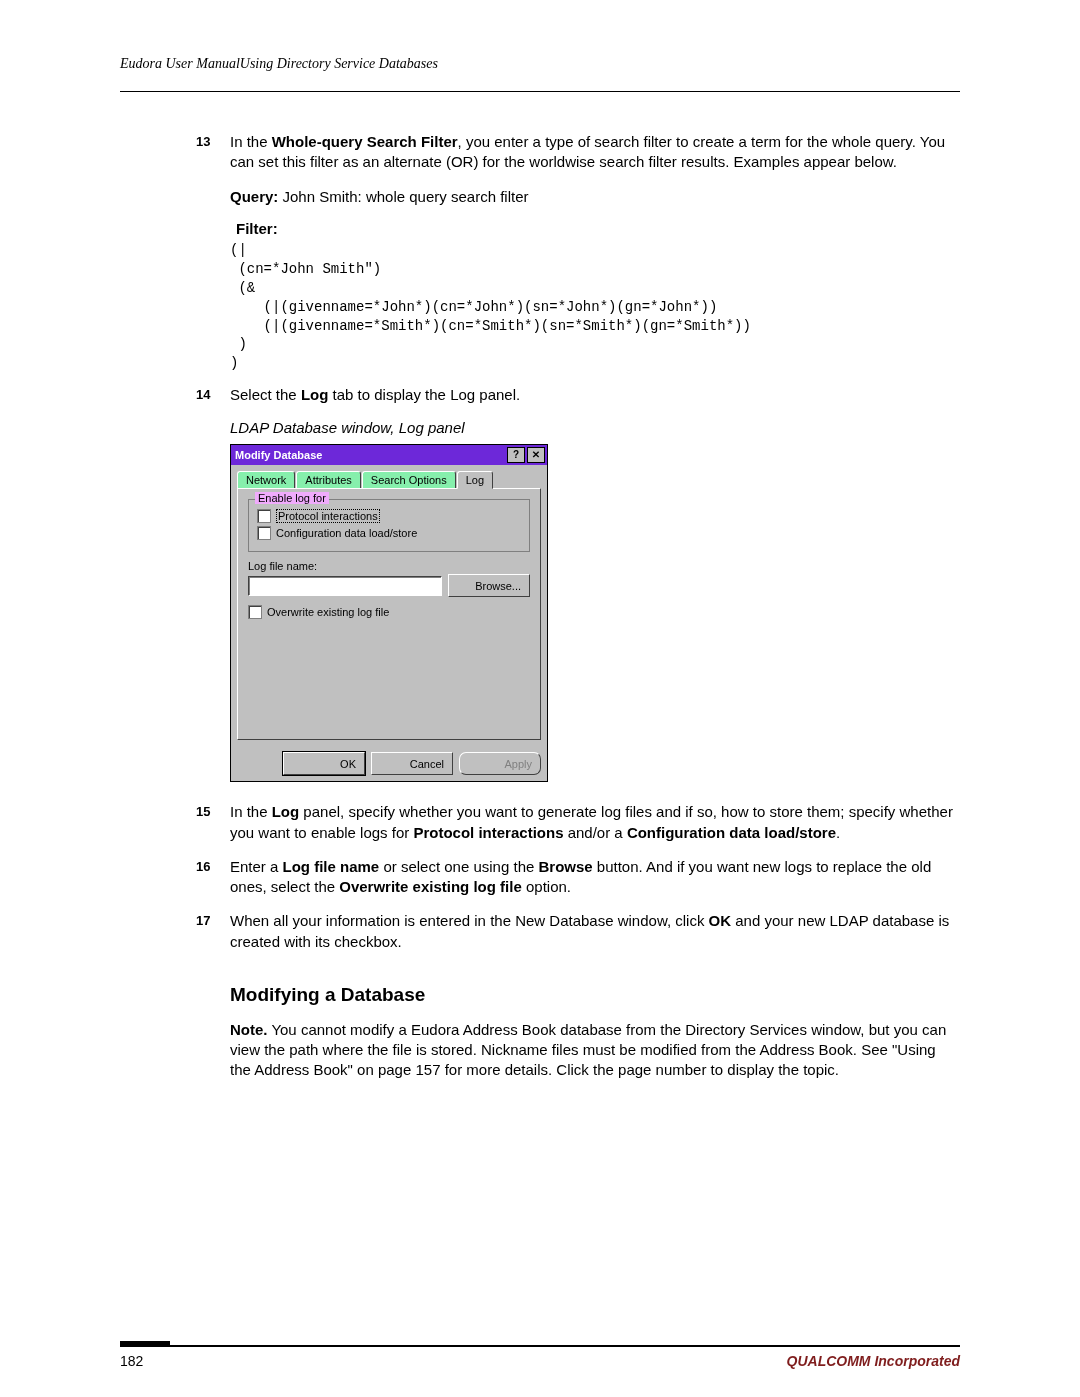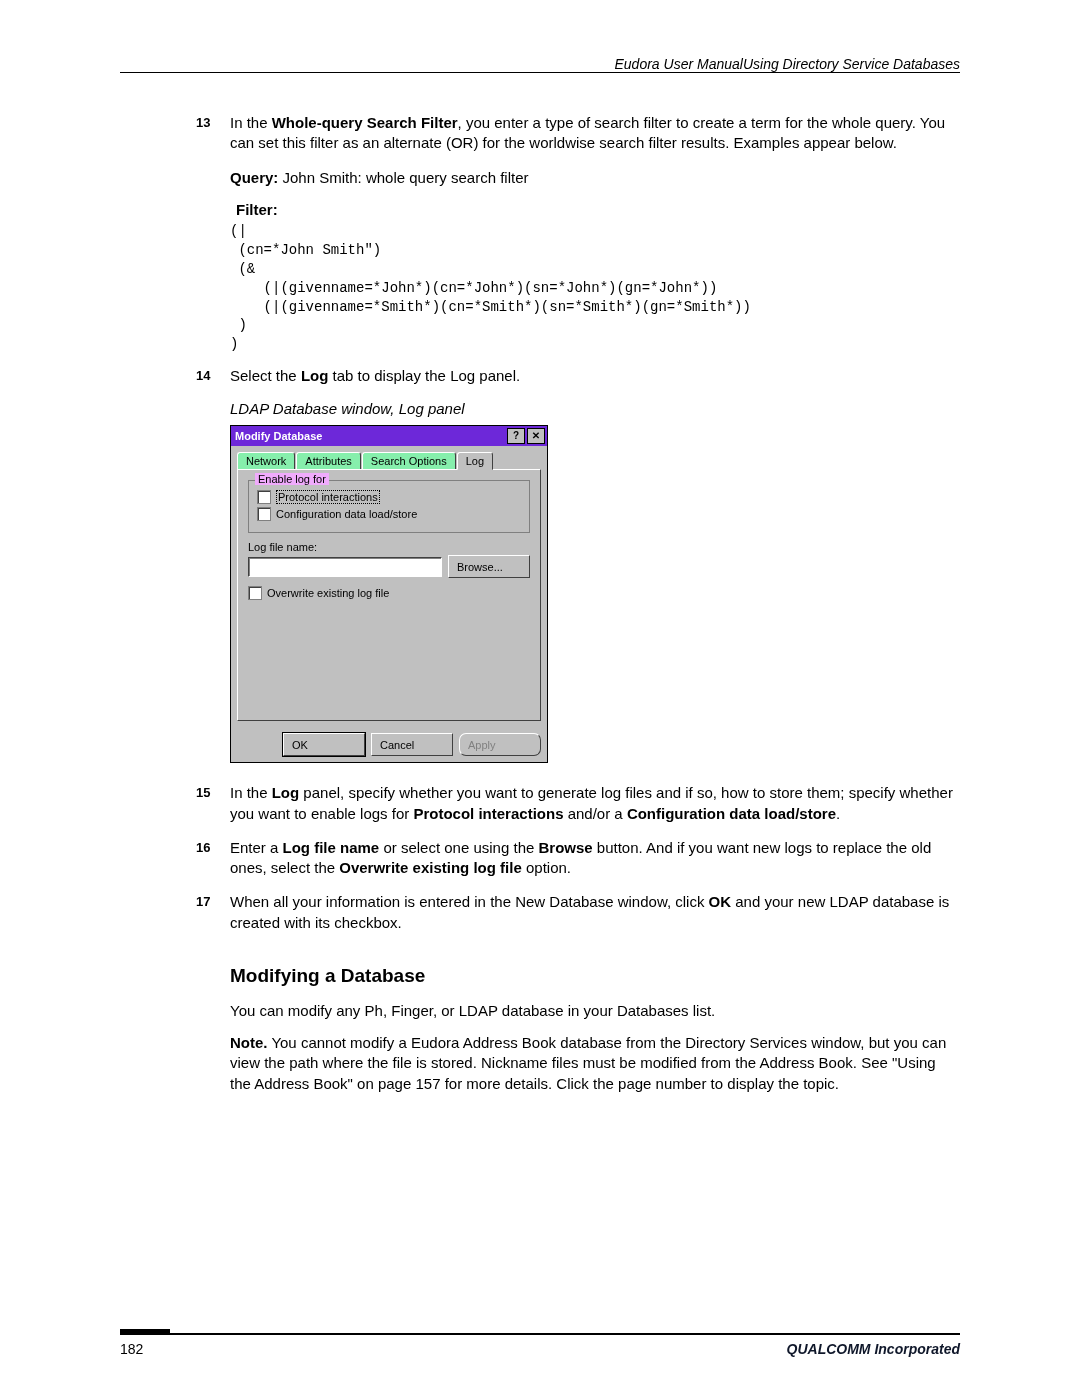--- a/index.html
+++ b/index.html
@@ -12,26 +12,27 @@
     width: 1080px;
   }
   .page {
     padding: 56px 120px 48px 120px;
     box-sizing: border-box;
     min-height: 1397px;
     position: relative;
   }
   .running-head {
     display: flex;
-    justify-content: flex-end;
+    justify-content: flex-start;
     font-style: italic;
     font-size: 14px;
     border-bottom: 1.5px solid #000;
-    padding-bottom: 0;
+    padding-bottom: 19px;
     margin-bottom: 40px;
+    font-family: Liberation Serif, serif;
   }
   .content {
     margin-left: 110px;
   }
   .step {
     display: flex;
     margin-bottom: 14px;
     line-height: 1.35;
   }
   .step-num {
@@ -142,21 +143,21 @@
     border: 1px solid;
     border-color: #404040 #fff #fff #404040;
     box-shadow: inset 1px 1px 0 #808080;
   }
   .btn {
     min-width: 64px;
     height: 21px;
     background: #c0c0c0;
     border: 1px solid;
     border-color: #fff #404040 #404040 #fff;
-    display: flex; align-items: center; justify-content: flex-start;
+    display: flex; align-items: center; justify-content: flex-end;
     padding: 0 8px;
   }
   .btn.disabled { color: #808080; border-radius: 7px; }
   .dlg-buttons {
     display: flex;
     justify-content: flex-end;
     gap: 6px;
     padding: 6px;
   }
   .btn.default { box-shadow: 0 0 0 1px #000; }
@@ -167,29 +168,29 @@
   }
   .footer-rule {
     border-top: 2px solid #000;
     margin-top: 40px;
     padding-top: 6px;
     display: flex;
     justify-content: space-between;
     align-items: flex-start;
     position: absolute;
     left: 120px; right: 120px;
-    bottom: 40px;
+    bottom: 28px;
   }
   .footer-block {
     width: 50px; height: 6px; background:#000;
     position: absolute; left:0; top:-6px;
   }
   .footer-page { font-size: 14px; }
   .footer-company {
-    font-weight: bold; font-style: italic; color: #0f172a; font-size: 14px;
+    font-weight: bold; font-style: italic; color: #7f1d1d; font-size: 14px;
   }
   .underline-first::first-letter { text-decoration: underline; }
 </style>
 </head>
 <body>
 
 <div class="page">
   <div class="running-head">
     <span>Eudora User Manual</span>
     <span>Using Directory Service Databases</span>
@@ -296,21 +297,20 @@
 
     <div class="step">
       <div class="step-num">17</div>
       <div class="step-body">
         <span>When all your information is entered in the New Database window, click </span><b>OK</b><span> and your new LDAP database is created with its checkbox.</span>
       </div>
     </div>
 
     <div class="heading">Modifying a Database</div>
 
-    <div class="para">You can modify any Ph, Finger, or LDAP database in your Databases list.</div>
 
     <div class="para">
       <b>Note.</b><span> You cannot modify a Eudora Address Book database from the Directory Services window, but you can view the path where the file is stored. Nickname files must be modified from the Address Book. See "Using the Address Book" on page 157 for more details. Click the page number to display the topic.</span>
     </div>
 
   </div>
 
   <div class="footer-rule">
     <span class="footer-block"></span>
     <span class="footer-page">182</span>

